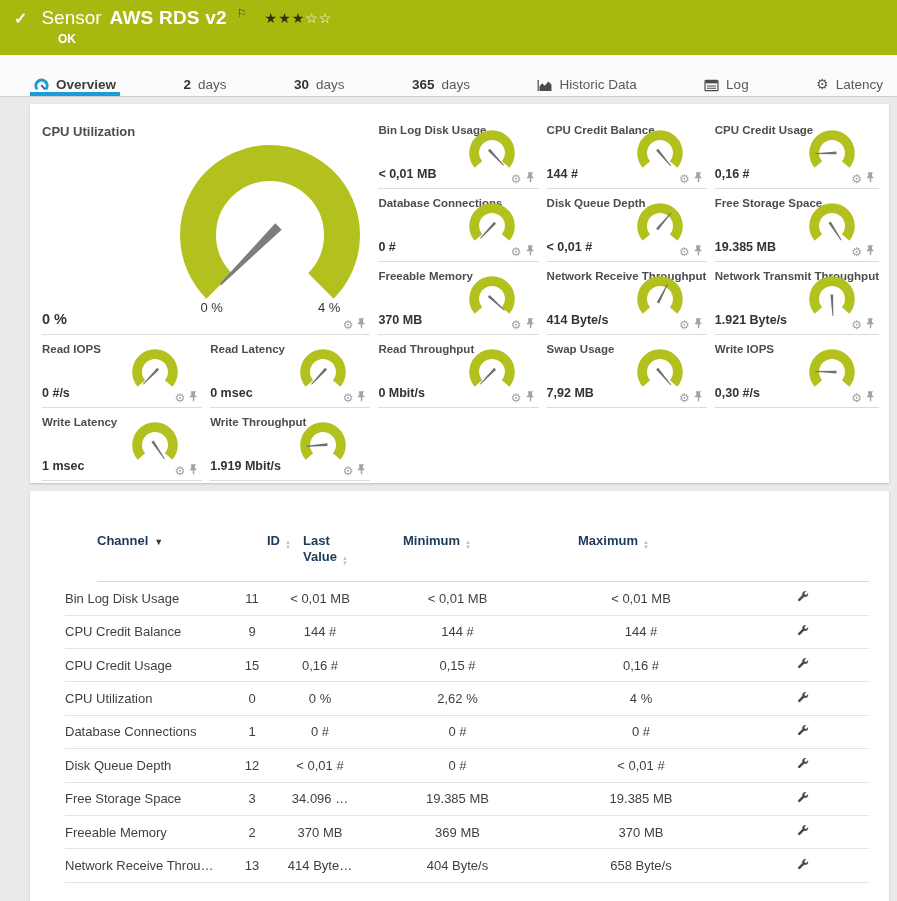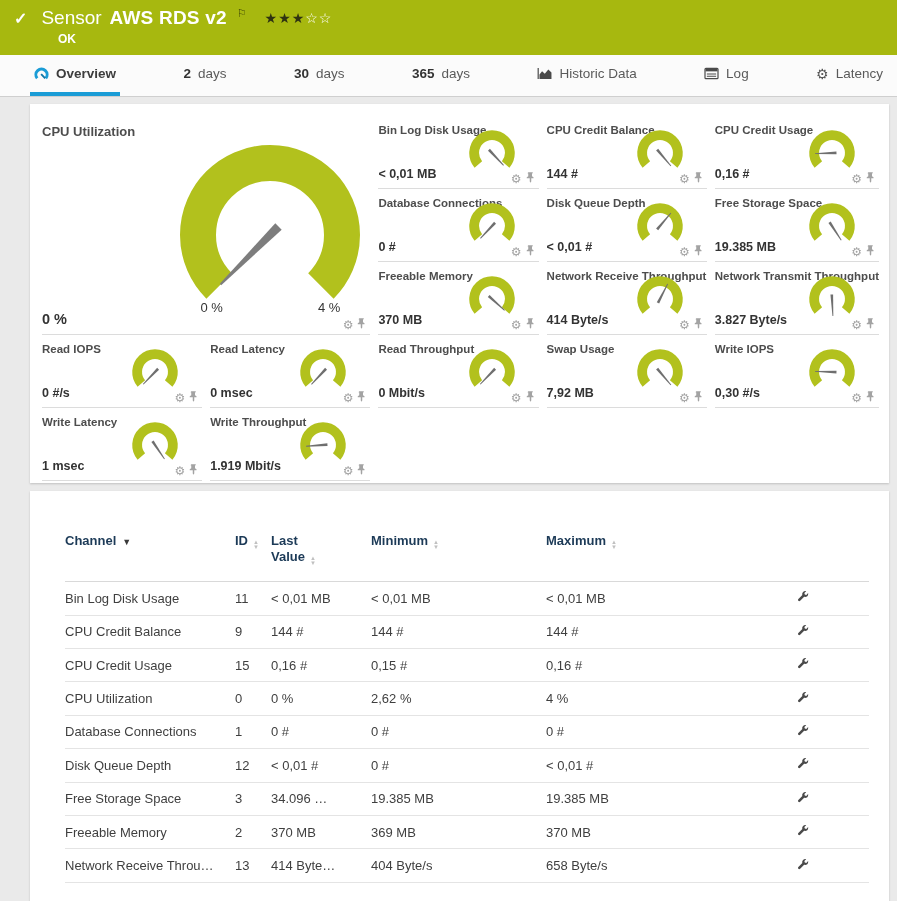--- a/index.html
+++ b/index.html
@@ -24,21 +24,21 @@
   .star { font-size:14px; color:#fff; }
   .star.filled { color:#2f3312; }
   .hdr-status { font-size:12px; font-weight:bold; margin:3px 0 0 44px; }
   
   .tabbar {
     height:42px; background:#fbfbfb; border-bottom:1px solid #cfcfcf;
     display:flex; justify-content:space-between; align-items:stretch;
     padding:0 10px 0 30px;
   }
   .tab {
-    display:flex; align-items:center; gap:7px; cursor:pointer;
+    display:flex; align-items:flex-end; gap:7px; cursor:pointer;
     border-bottom:4px solid transparent; padding:0 4px;
     font-size:13.5px; color:#5a5a5a; white-space:nowrap;
   }
   .tab.active { border-bottom-color:var(--accent-blue,#1a9cd6); color:#3d3d3d; font-weight:bold; }
   .tab .num { font-weight:bold; color:#333; }
   .tab .gear-glyph { font-size:14px; color:#555; }
   .tab svg { display:block; }
   
   .card {
     background:#fff; margin:0 8px 0 30px;
@@ -69,29 +69,29 @@
   .big-arc { stroke-width:36px; }
   .big-needle { fill:#7d7d7d; }
   .gauge-minmax { display:flex; justify-content:space-between; padding:0 28px; margin-top:-10px; font-size:13px; color:#333; }
   .big-value { font-size:14.5px; }
   
   .chan-header, .chan-row {
     display:grid;
     grid-template-columns:170px 36px 100px 175px 192px 1fr;
     align-items:center;
   }
-  .chan-header { border-bottom:1px solid #d9d9d9; padding-bottom:16px; min-height:42px; align-items:start; }
+  .chan-header { border-bottom:1px solid #d9d9d9; padding-bottom:16px; min-height:42px; align-items:start;margin-left:32px; }
   .chan-header .hcell { font-size:13px; font-weight:bold; color:#1c3a57; text-align:left; padding-right:2px; }
   .chan-header .hcell.left { text-align:left; }
   .sort { display:inline-flex; flex-direction:column; margin-left:5px; vertical-align:1px; }
   .sort i { font-style:normal; font-size:6px; line-height:4.6px; color:#c0c0c0; }
   .sort-active { color:#3a3a3a; font-size:9px; margin-left:6px; }
   .last-hdr { line-height:16px; }
   .chan-row { height:33.4px; border-bottom:1px solid #e4e4e4; font-size:13px; color:#3f3f3f; }
-  .cell { text-align:left; padding-right:2px; white-space:nowrap; overflow:hidden; }
+  .cell { text-align:center; padding-right:2px; white-space:nowrap; overflow:hidden; }
   .cell.left { text-align:left; }
   .cell.icon-cell { display:flex; justify-content:center; }
   .wrench { cursor:pointer; display:block; }
 </style>
 </head>
 <body>
 
 <div class="hdr">
   <div class="hdr-line1">
     <span class="hdr-check">✓</span>
@@ -355,21 +355,21 @@
   <div class="tile">
     <div class="tile-title">Network Transmit Throughput</div>
     <div class="tile-gauge">
       <svg width="54" height="50" viewBox="0 0 60 56">
         <path class="arc mini-arc" d="M14.7 40.9 A20 20 0 1 1 45.3 40.9"></path>
         <g class="needle-g" transform="translate(30 28) rotate(87)">
               <polygon class="needle" points="-5,-1.5 19,-0.5 19,0.5 -5,1.5"></polygon>
             </g>
       </svg>
     </div>
-    <div class="tile-value">3.827 Byte/s</div>
+    <div class="tile-value">1.921 Byte/s</div>
     <div class="tile-icons">
       <span class="mini-ic">⚙</span>
       <span class="mini-ic">
         <svg width="9" height="11" viewBox="0 0 12 14">
               <path fill="#a3a3a3" d="M3 0h6v1.2l-1 .6v3.4l2 1.6v1.2H7v4.2L6 14l-1-1.8V8H1V6.8l2-1.6V1.8l-1-.6z"></path>
             </svg>
       </span>
     </div>
   </div>
 

